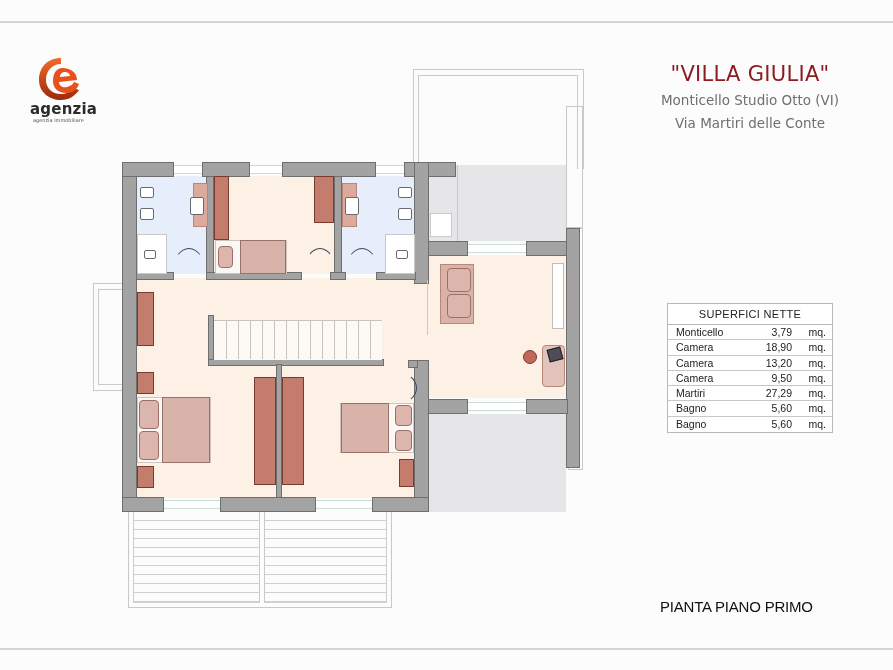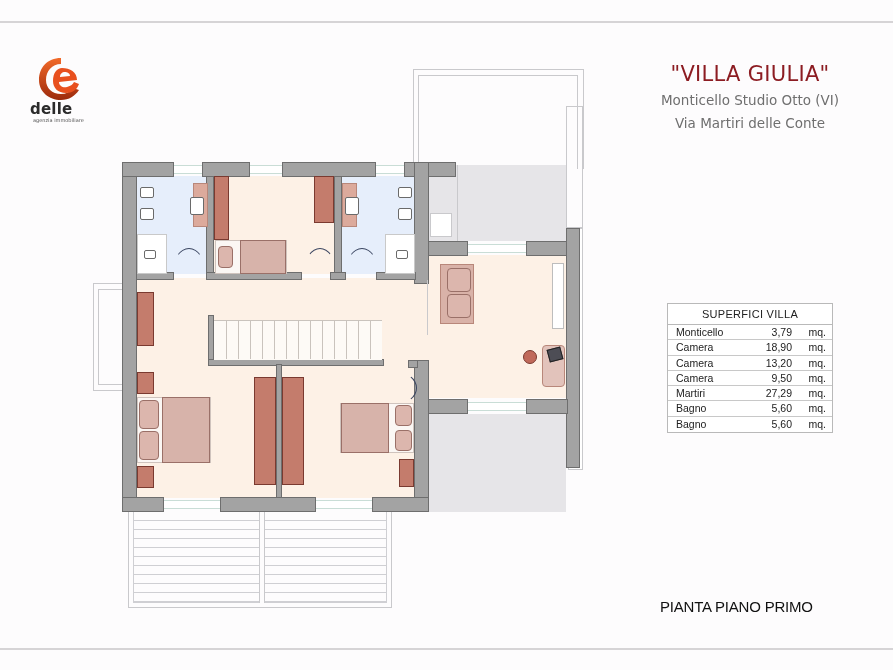--- a/index.html
+++ b/index.html
@@ -57,30 +57,30 @@
   <svg class="logo-mark" viewBox="0 0 48 48">
     <defs>
       <linearGradient id="lg" x1="0" y1="0" x2="0" y2="1">
         <stop offset="0" stop-color="#f26a2a"></stop>
         <stop offset="1" stop-color="#9c2a0c"></stop>
       </linearGradient>
     </defs>
     <path d="M24 4 C10 4 2 14 2 26 C2 38 12 46 24 46 C32 46 38 42 42 36 L36 34 C33 38 29 40 24 40 C15 40 9 34 9 26 C9 17 15 10 24 10 Z" fill="url(#lg)"></path>
     <path d="M25 14 C33 14 40 18 40 26 L22 28 C22 32 26 34 30 33 C34 32 36 30 37 28 L42 30 C40 36 35 39 29 39 C21 39 16 34 16 27 C16 19 20 14 25 14 Z M23 23 L33 22 C33 19 30 18 28 18 C25 18 23 20 23 23 Z" fill="#e8501e"></path>
   </svg>
-  <div class="logo-word">delle</div>
+  <div class="logo-word">agenzia</div>
   <div class="logo-sub">agenzia immobiliare</div>
 </div>
 
 <div class="title">"VILLA GIULIA"</div>
 <div class="sub1">Monticello Studio Otto (VI)</div>
 <div class="sub2">Via Martiri delle Conte</div>
 
 <div class="tbl">
-  <div class="hdr">SUPERFICI  VILLA</div>
+  <div class="hdr">SUPERFICI  NETTE</div>
   <div class="row">
       <span class="nm">Monticello</span>
       <span class="val">3,79</span>
       <span class="un">mq.</span>
     </div>
   <div class="row">
       <span class="nm">Camera</span>
       <span class="val">18,90</span>
       <span class="un">mq.</span>
     </div>

